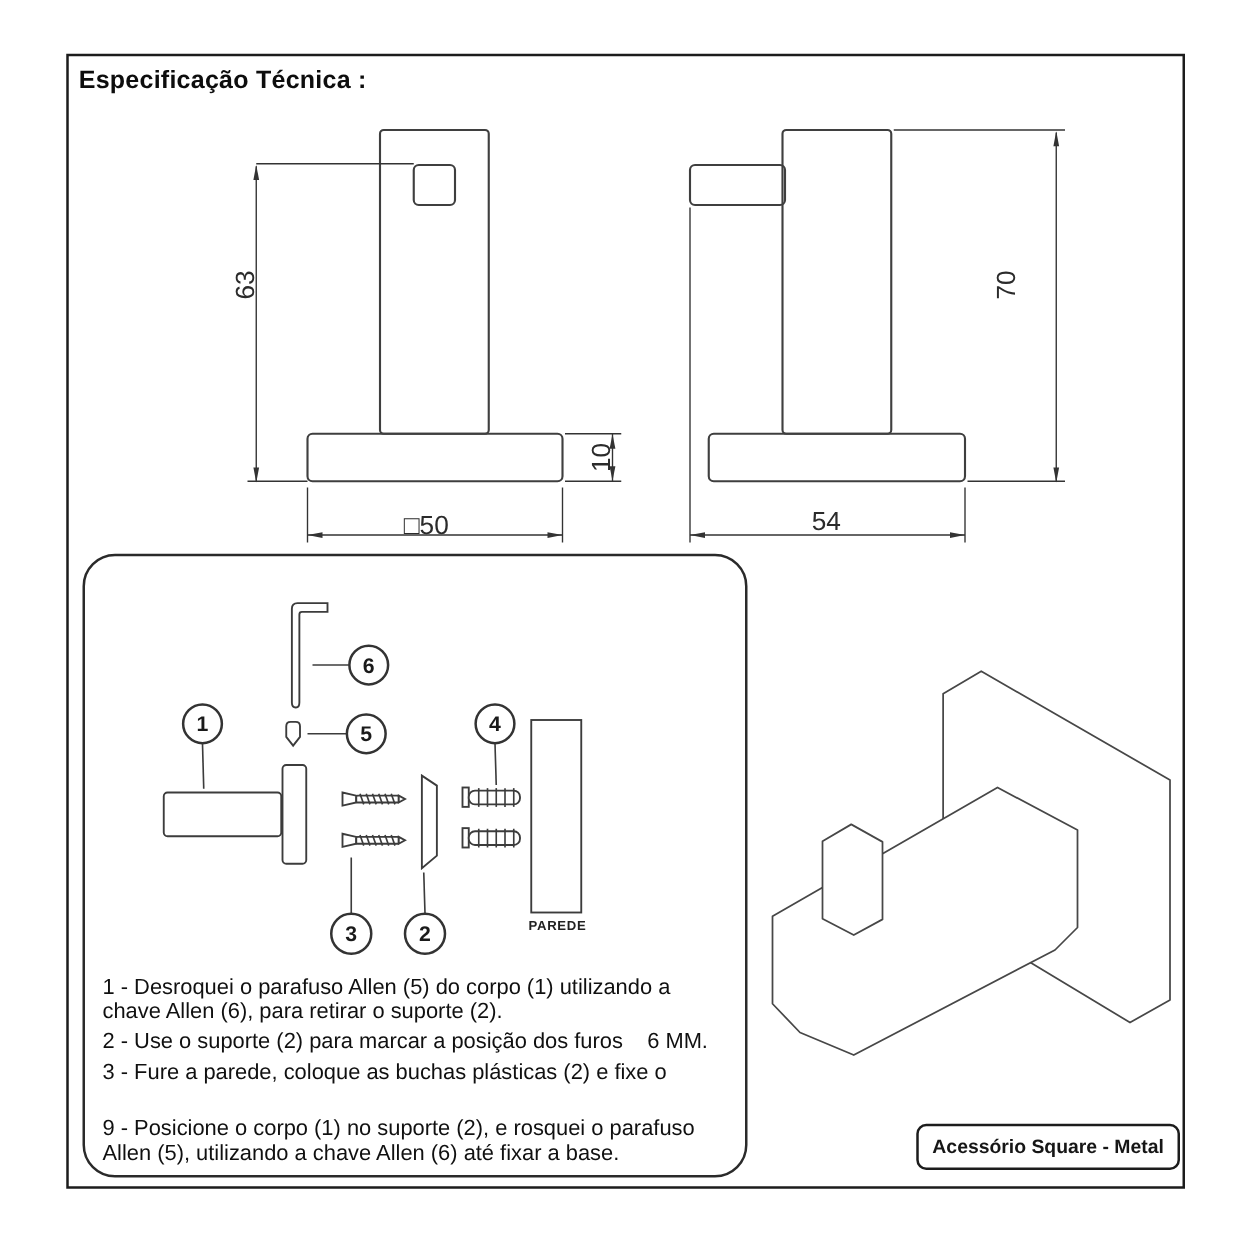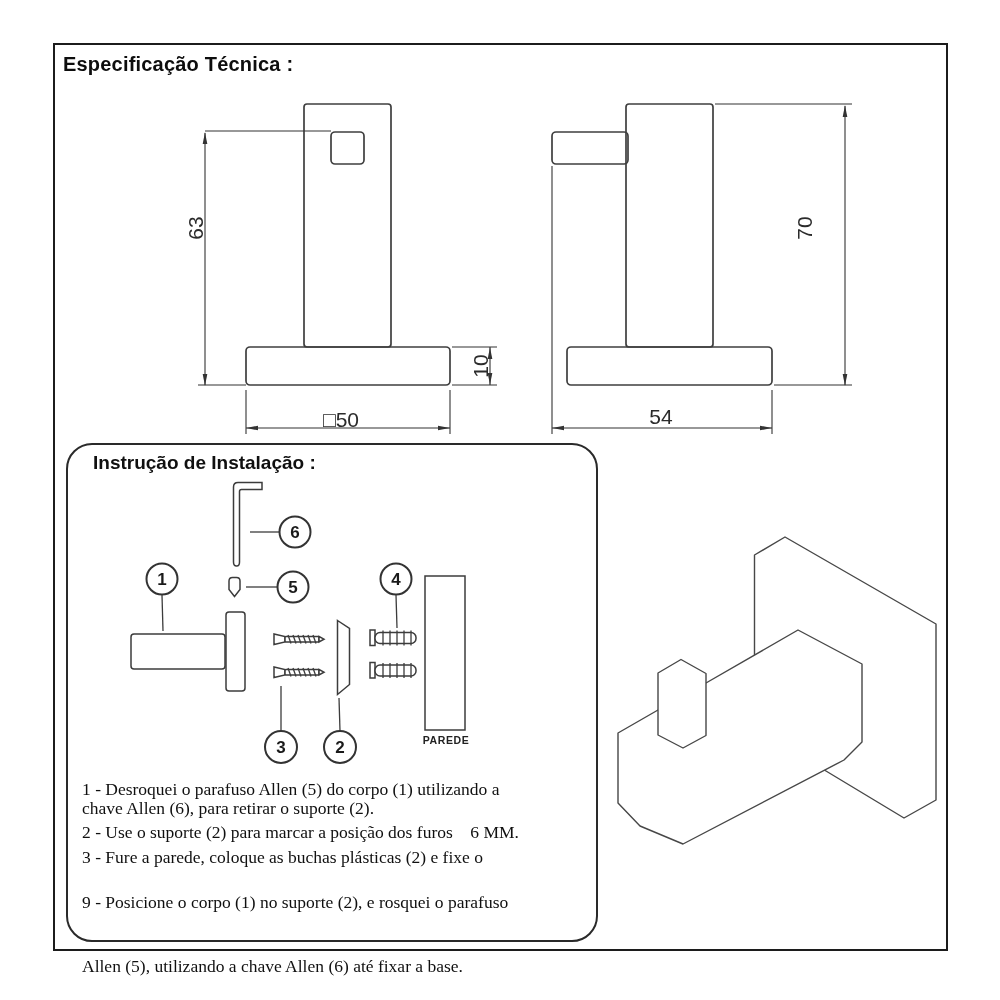--- a/index.html
+++ b/index.html
@@ -6,21 +6,21 @@
   .page{position:relative;width:984px;height:1000px;background:#fff;
         font-family:"Liberation Sans",sans-serif;overflow:hidden;}
   .outer-frame{position:absolute;left:53px;top:43px;width:891px;height:904px;
         border:2px solid #1c1c1c;background:#fff;}
   .main-title{position:absolute;left:63px;top:53px;font-size:20px;font-weight:bold;
         color:#0d0d0d;letter-spacing:.2px;}
   .inst-box{position:absolute;left:66px;top:443px;width:528px;height:495px;
         border:2px solid #2a2a2a;border-radius:26px;background:#fff;}
   .inst-title{position:absolute;left:93px;top:452px;font-size:19px;font-weight:bold;
         color:#101010;}
-  .step-line{position:absolute;left:82px;white-space:pre;font-size:17.5px;color:#101010;font-family:Liberation Serif, serif;}
+  .step-line{position:absolute;left:82px;white-space:pre;font-size:17.5px;color:#101010;}
   .product-label{position:absolute;left:733px;top:899px;width:207px;height:33px;
         border:2px solid #1c1c1c;border-radius:8px;background:#fff;
         font-size:15.5px;font-weight:bold;color:#161616;text-align:center;line-height:33px;}
   svg.linework{position:absolute;left:0;top:0;pointer-events:none;}
   .shape{fill:none;stroke:#3f3f3f;stroke-width:1.7;}
   .dim{stroke:#333;stroke-width:1.1;fill:none;}
   .arrow{fill:#333;stroke:none;}
   .dimtxt{font-family:"Liberation Sans",sans-serif;font-size:21px;fill:#2b2b2b;}
   .exp{fill:#fff;stroke:#3c3c3c;stroke-width:1.5;}
   .expl{fill:none;stroke:#3c3c3c;stroke-width:1.3;}
@@ -34,29 +34,29 @@
 </head>
 <body>
 
 <div class="page">
 
   <div class="outer-frame"></div>
 
   <div class="main-title">Especificação Técnica :</div>
 
   <div class="inst-box"></div>
-  <div class="inst-title">Instrução de Instalação :</div>
 
   <div class="step-line" style="top:779px">1 - Desroquei o parafuso Allen (5) do corpo (1) utilizando a</div>
   <div class="step-line" style="top:798px">chave Allen (6), para retirar o suporte (2).</div>
   <div class="step-line" style="top:822px">2 - Use o suporte (2) para marcar a posição dos furos    6 MM.</div>
   <div class="step-line" style="top:847px">3 - Fure a parede, coloque as buchas plásticas (2) e fixe o</div>
   <div class="step-line" style="top:892px">9 - Posicione o corpo (1) no suporte (2), e rosquei o parafuso</div>
-  <div class="step-line" style="top:956px">Allen (5), utilizando a chave Allen (6) até fixar a base.</div>
+  <div class="step-line" style="top:912px">Allen (5), utilizando a chave Allen (6) até fixar a base.</div>
 
+  <div class="product-label">Acessório Square - Metal</div>
 
   <svg class="linework" width="1000" height="1000" viewBox="0 0 1000 1000">
 
     <g>
       <rect class="shape" x="304" y="104" width="87" height="243" rx="3"></rect>
       <rect class="shape" x="331" y="132" width="33" height="32" rx="4" stroke-width="2.1"></rect>
       <rect class="shape" x="246" y="347" width="204" height="38" rx="4"></rect>
 
       <line class="dim" x1="205" y1="133" x2="205" y2="385"></line>
       <line class="dim" x1="205" y1="131" x2="331" y2="131"></line>

